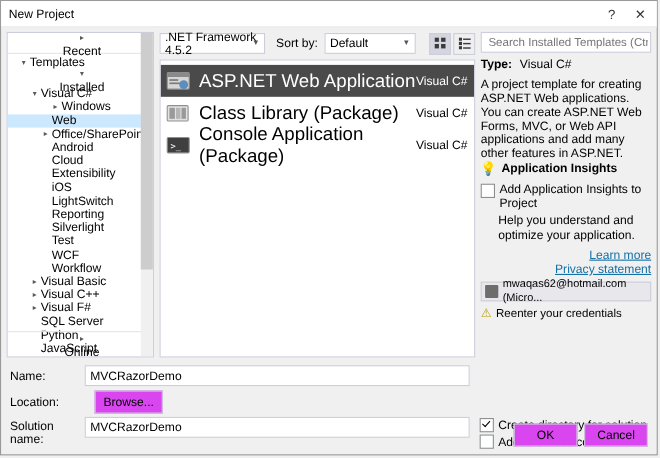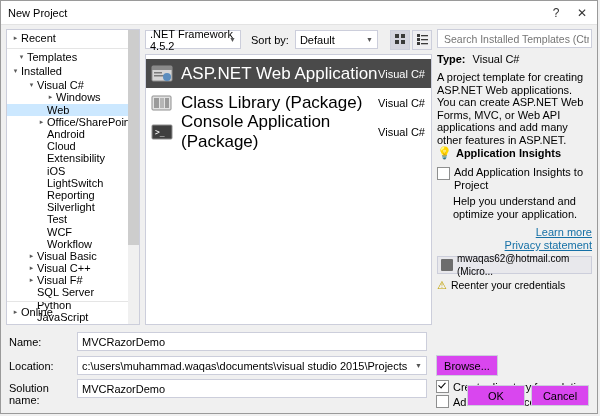--- a/index.html
+++ b/index.html
@@ -68,20 +68,21 @@
     display: flex;
     align-items: center;
     height: 12.2px;
     padding-left: 2px;
     white-space: nowrap;
     cursor: default;
   }
   .tree-row.header {
     height: 16px;
     font-size: 11px;
+    flex-direction: column;
   }
   .tree-row.selected {
     background: #cce8ff;
   }
   .arrow {
     width: 11px;
     display: inline-block;
     text-align: center;
     font-size: 7px;
     color: #5a5a5a;
@@ -558,24 +559,20 @@
 
   <div class="bottom">
     <div class="frow">
       <div class="flabel">Name:</div>
       <div class="ffield f-wide">
         <span>MVCRazorDemo</span>
       </div>
     </div>
     <div class="frow">
       <div class="flabel">Location:</div>
-      <div class="ffield f-loc">
-        <span>c:\users\muhammad.waqas\documents\visual studio 2015\Projects</span>
-        <span class="loc-caret">▼</span>
-      </div>
       <button class="btn-std browse-btn">Browse...</button>
     </div>
     <div class="frow" style="height:34px; align-items:flex-start;">
       <div class="flabel" style="padding-top:3px;">Solution name:</div>
       <div class="ffield f-wide">
         <span>MVCRazorDemo</span>
       </div>
       <div class="right-checks">
         <div class="chk-line">
           <span class="chk checked"></span>

